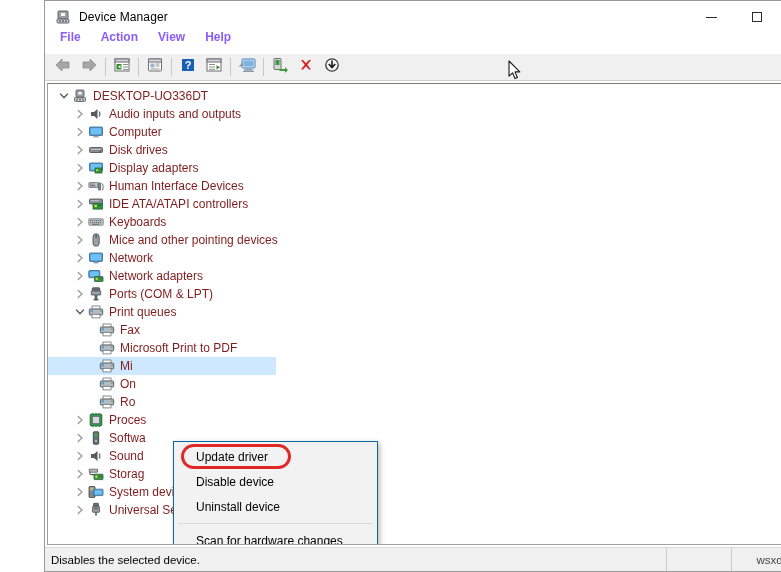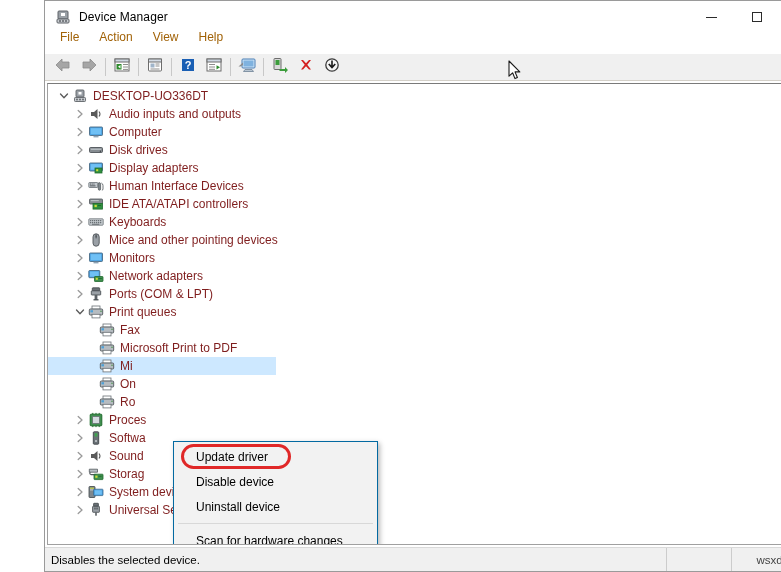--- a/index.html
+++ b/index.html
@@ -94,25 +94,26 @@
     left: 0; top: 32px;
     width: 100%;
     height: 21px;
     background: #ffffff;
     display: flex;
     align-items: center;
     box-sizing: border-box;
   }
   .menu-item {
     font-size: 12px;
-    color: #a16207;
+    color: #8b5cf6;
     padding: 3px 9px 16px 9px;
     margin-left: 2px;
     cursor: default;
     white-space: nowrap;
+    font-weight: bold;
   }
   .menu-item:first-child { margin-left: 6px; }
 
   
   .toolbar {
     position: absolute;
     left: 0; top: 53px;
     width: 100%;
     height: 27px;
     background: #f0f0f0;
@@ -626,21 +627,21 @@
               <path d="M3.2 1.5 L7 5 L3.2 8.5" stroke="#9a9a9a" stroke-width="1.3" fill="none" stroke-linecap="round" stroke-linejoin="round"></path>
             </svg>
         </span>
         <span class="icon">
           <svg width="16" height="16" viewBox="0 0 16 16">
             <rect x="1.5" y="3" width="13" height="8.5" rx="0.8" fill="#4a9fe0" stroke="#4a6b85" stroke-width="0.9"></rect>
             <rect x="2.8" y="4.2" width="10.4" height="6" fill="#6fc0f5"></rect>
             <rect x="5.5" y="11.8" width="5" height="1.6" fill="#8fa3b5"></rect>
           </svg>
         </span>
-        <span class="row-label">Monitors</span>
+        <span class="row-label">Network</span>
       </div>
 
       <div class="row ind-1">
         <span class="chev">
           <svg width="10" height="10" viewBox="0 0 10 10">
               <path d="M3.2 1.5 L7 5 L3.2 8.5" stroke="#9a9a9a" stroke-width="1.3" fill="none" stroke-linecap="round" stroke-linejoin="round"></path>
             </svg>
         </span>
         <span class="icon">
           <svg width="16" height="16" viewBox="0 0 16 16">

